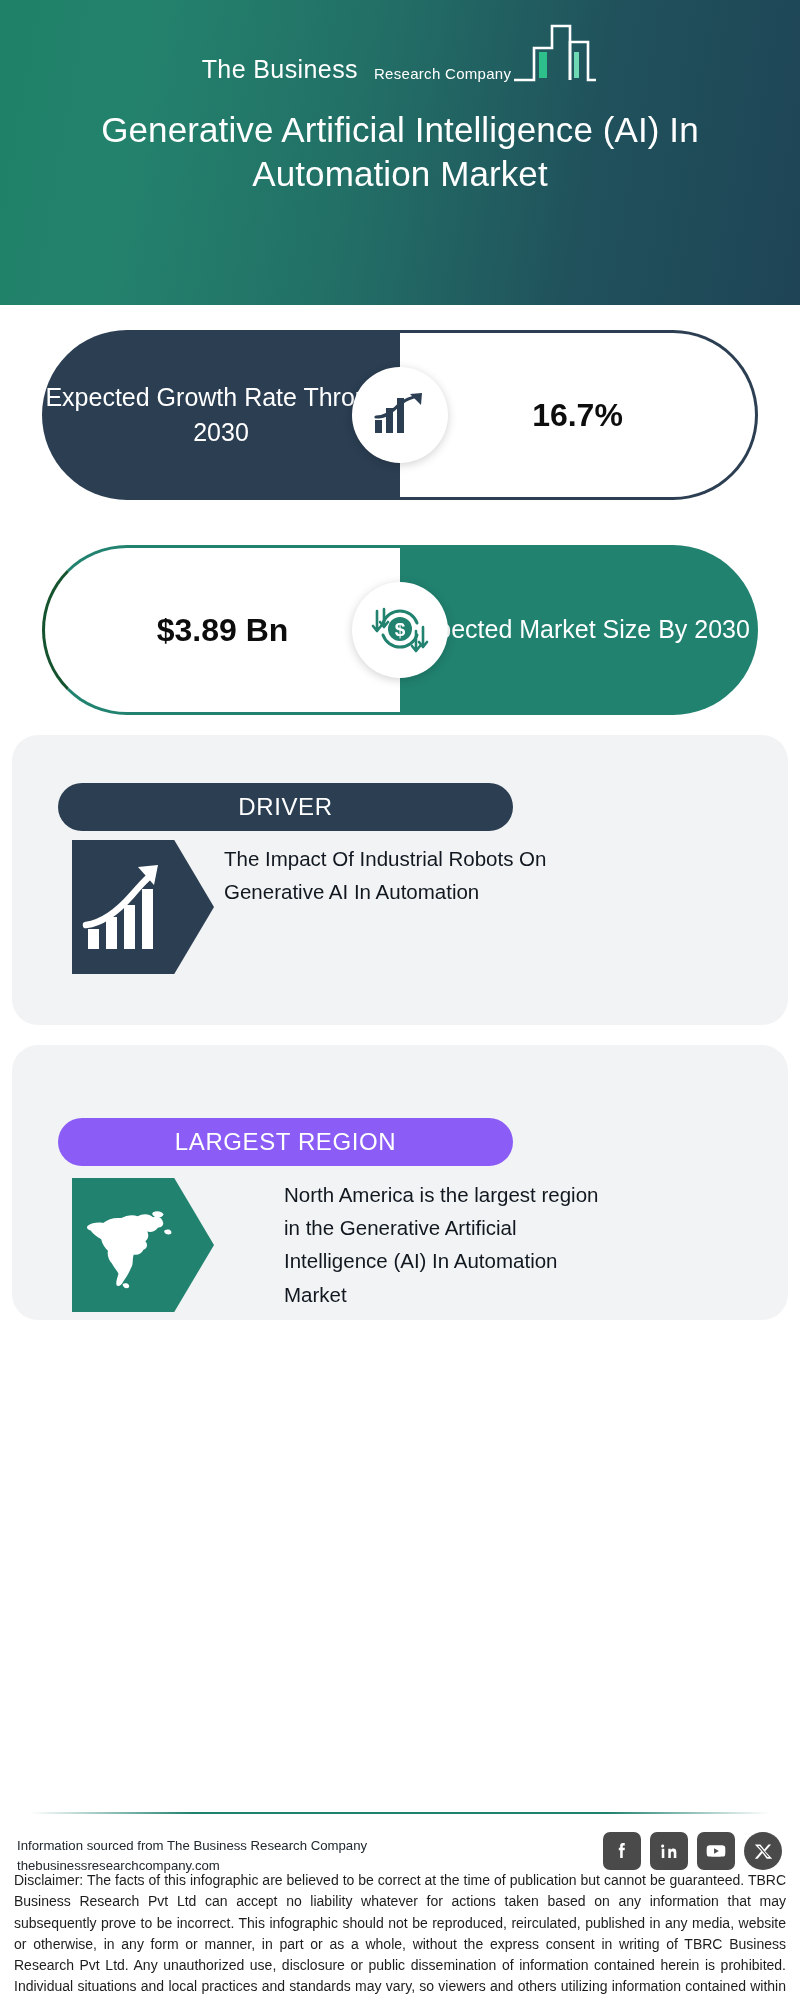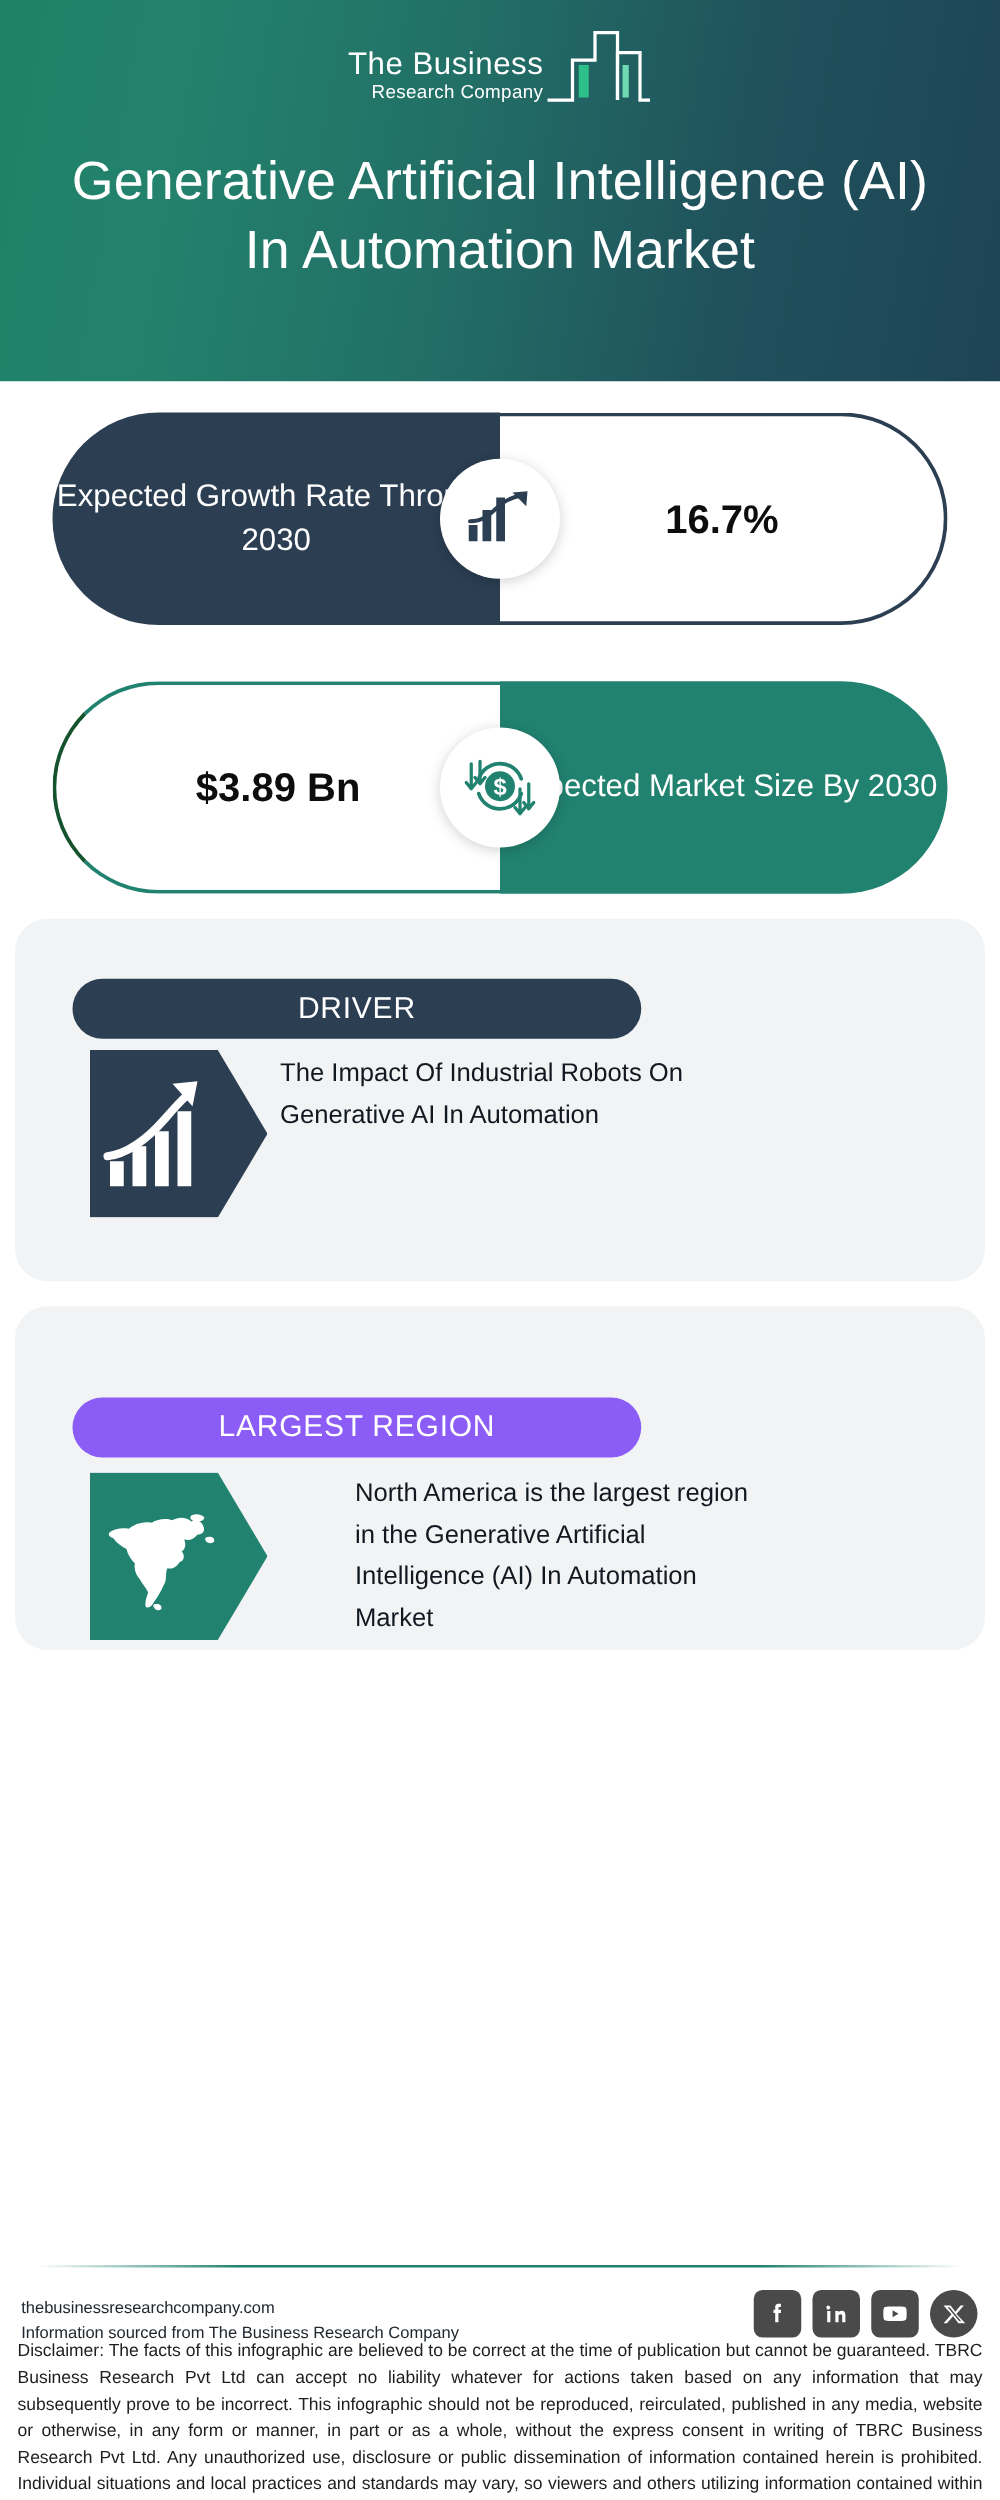--- a/index.html
+++ b/index.html
@@ -16,38 +16,38 @@
   .header{
     position:absolute; left:0; top:0; width:800px; height:305px;
     background:linear-gradient(100deg,#1f8168 0%, #23826c 18%, #226f66 45%, #20525c 72%, #1e4455 100%);
     display:flex; flex-direction:column; align-items:center;
   }
   .logo-wrap{
     margin-top:22px; display:flex; align-items:flex-end; justify-content:center;
     height:62px;
   }
   .logo-text{
-    display:flex; flex-direction:column; align-items:flex-end;
+    display:flex; flex-direction:row; align-items:flex-end;
     padding-bottom:2px;
   }
   .logo-line1{
     font-size:25px; color:#ffffff; letter-spacing:.4px; line-height:1.02;
     font-weight:400;
   }
   .logo-line2{
     font-size:15px; color:#ffffff; letter-spacing:.3px; line-height:1.15;
     font-weight:400;
     padding-left:16px;
   }
   .logo-mark{ margin-left:1px; margin-bottom:0px; }
 
   .title{
-    margin-top:34px;
+    margin-top:24px;
     width:720px; text-align:center;
-    font-size:43px; line-height:1.27; font-weight:400; color:#ffffff;
+    font-size:35px; line-height:1.27; font-weight:400; color:#ffffff;
     letter-spacing:.1px;
   }
 
   
   .stat{
     position:absolute; left:42px; width:716px; height:170px;
   }
   .stat .half{
     position:absolute; top:0; height:170px; width:358px;
     display:flex; align-items:center; justify-content:center;
@@ -246,22 +246,22 @@
     <path fill="#ffffff" d="M74,16 C78,14 83,15 85,18 C84,21 80,22 77,21 C74,20 72,18 74,16 Z"></path>
     <path fill="#ffffff" d="M88,34 C91,33 94,35 93,38 C91,40 87,39 86,37 C85,35 86,34 88,34 Z"></path>
     <path fill="#ffffff" d="M44,90 C47,89 50,91 49,94 C47,96 44,95 43,93 C42,91 42,90 44,90 Z"></path>
   </svg>
 </div>
 <div class="panel-text text-region">North America is the largest region in the Generative Artificial Intelligence (AI) In Automation Market</div>
 
 <div class="divider"></div>
 
 <div class="source">
+  <div>Information sourced from The Business Research Company</div>
   <div>thebusinessresearchcompany.com</div>
-  <div>Information sourced from The Business Research Company</div>
 </div>
 
 <div class="socials">
   <div class="sbox">
     <svg width="22" height="22" viewBox="0 0 24 24">
         <path fill="#ffffff" d="M15.1 8.4h-2.3V6.9c0-.6.4-.8.7-.8h1.5V3.3l-2.1 0c-2.4 0-2.9 1.8-2.9 2.9v2.2H8.5v2.9h1.5v8.2h2.8v-8.2h2.1l.2-2.9z"></path>
       </svg>
   </div>
   <div class="sbox">
     <svg width="22" height="22" viewBox="0 0 24 24">

